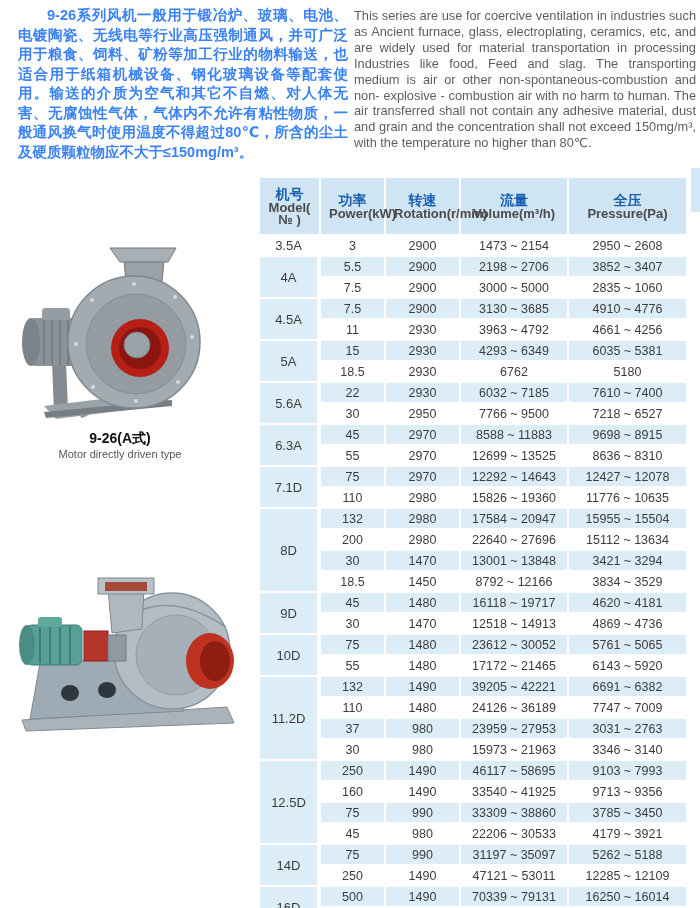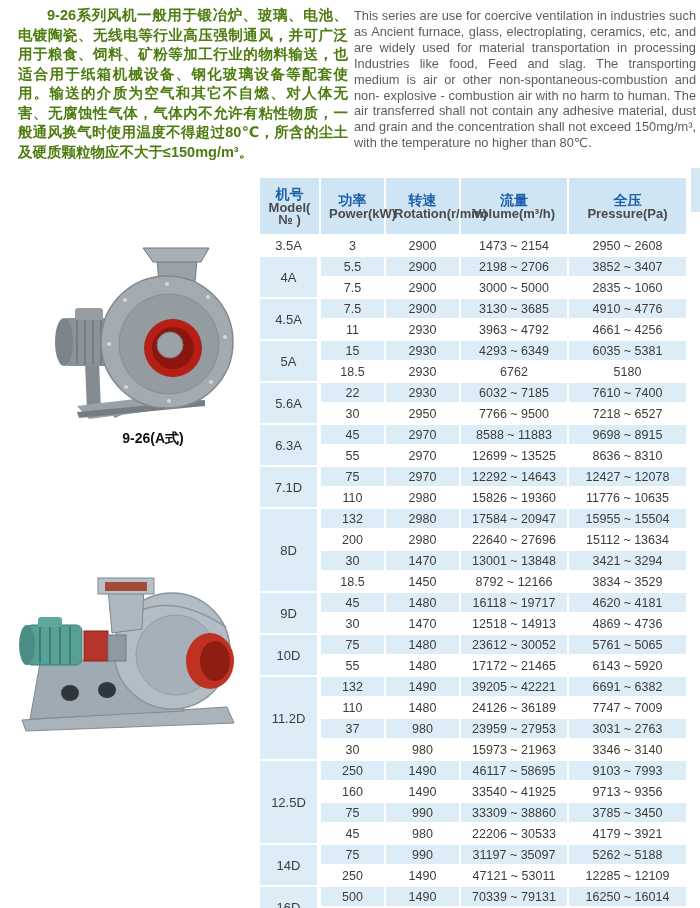--- a/index.html
+++ b/index.html
@@ -1,30 +1,30 @@
 <!DOCTYPE html>
 <html><head>
 <meta charset="utf-8">
 <style>
   html,body{margin:0;padding:0;}
   body{font-family:"Liberation Sans","DejaVu Sans",sans-serif;background:#fff;}
   .page{position:relative;width:700px;height:908px;background:#fff;overflow:hidden;}
 
   
   .intro-cn{position:absolute;left:18px;top:6px;width:330px;font-size:14.5px;font-weight:bold;
-            line-height:19.5px;color:#4d7c0f;text-align:justify;text-indent:2em;margin:0;}
+            line-height:19.5px;color:#3b82f6;text-align:justify;text-indent:2em;margin:0;}
   .intro-en{position:absolute;left:354px;top:8px;width:342px;font-size:12.8px;
             line-height:15.9px;color:#5a5e62;text-align:justify;margin:0;}
 
   
   .edge-accent{position:absolute;right:0;top:168px;width:9px;height:44px;background:#d6e7f4;}
 
   
   .fan-block{position:absolute;text-align:center;}
-  .fan-a{left:43px;top:242px;width:220px;}
+  .fan-a{left:10px;top:242px;width:220px;}
   .fan-d{left:12px;top:575px;width:240px;}
   .fan-caption-cn{font-size:14px;font-weight:bold;color:#111;line-height:17px;margin-top:2px;}
   .fan-caption-en{font-size:11px;color:#555;line-height:14px;}
 
   
   .spec-table{position:absolute;left:258px;top:176px;border-collapse:separate;border-spacing:2px;
               table-layout:fixed;width:430px;}
   .spec-table th{background:#cfe5f4;height:32px;padding:8px;vertical-align:middle;}
   .spec-table th .cn{display:block;color:#1b5fad;font-weight:bold;font-size:14px;line-height:16px;}
   .spec-table th .en{display:block;color:#4a4a4a;font-weight:bold;font-size:13px;line-height:12px;}
@@ -75,20 +75,21 @@
         <circle cx="66" cy="102" r="2"></circle>
           <circle cx="82" cy="58" r="2"></circle>
       </g>
 
       <circle cx="130" cy="106" r="29" fill="#b51f15"></circle>
       <circle cx="130" cy="106" r="21" fill="#8c1510"></circle>
       <circle cx="127" cy="103" r="13" fill="#9aa2a8"></circle>
       <circle cx="127" cy="103" r="13" fill="none" stroke="#767e84" stroke-width="1"></circle>
     </svg>
     <div class="fan-caption-cn">9-26(A式)</div>
+    <div class="fan-caption-en">Motor directly driven type</div>
   </div>
 
   <div class="fan-block fan-d">
     <svg width="240" height="158" viewBox="0 0 240 158">
 
       <polygon points="10,145 215,132 222,148 14,156" fill="#aab3ba" stroke="#828c94" stroke-width="1"></polygon>
       <polygon points="28,88 160,80 172,136 18,144" fill="#9fabb4" stroke="#7f8a93" stroke-width="1"></polygon>
       <ellipse cx="58" cy="118" rx="9" ry="8" fill="#2f373d"></ellipse>
       <ellipse cx="95" cy="115" rx="9" ry="8" fill="#2f373d"></ellipse>
       <ellipse cx="130" cy="112" rx="9" ry="8" fill="#2f373d"></ellipse>

